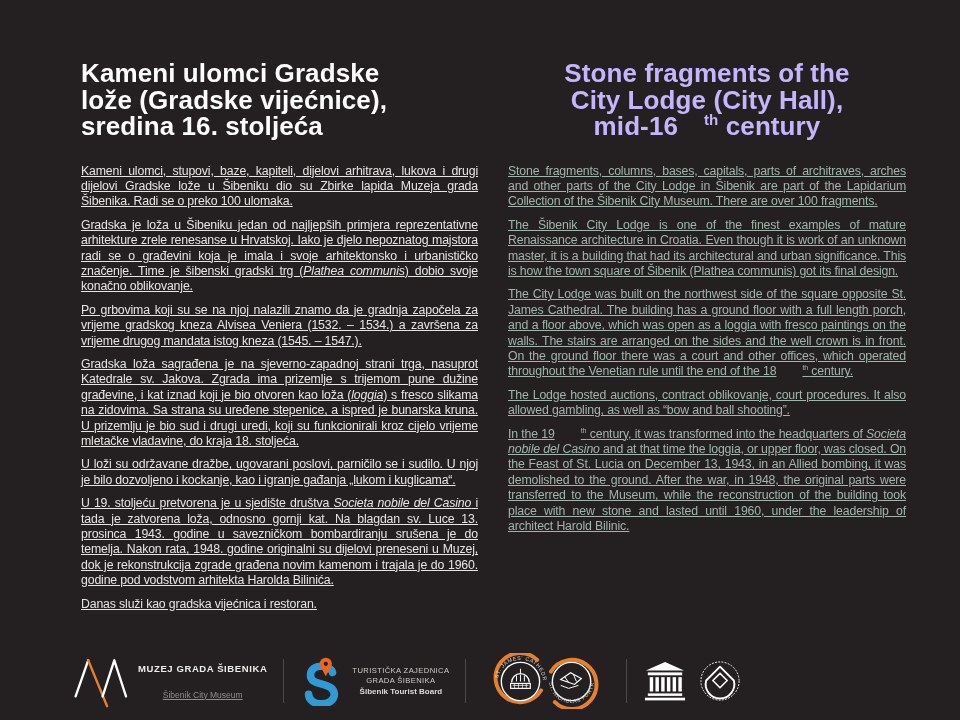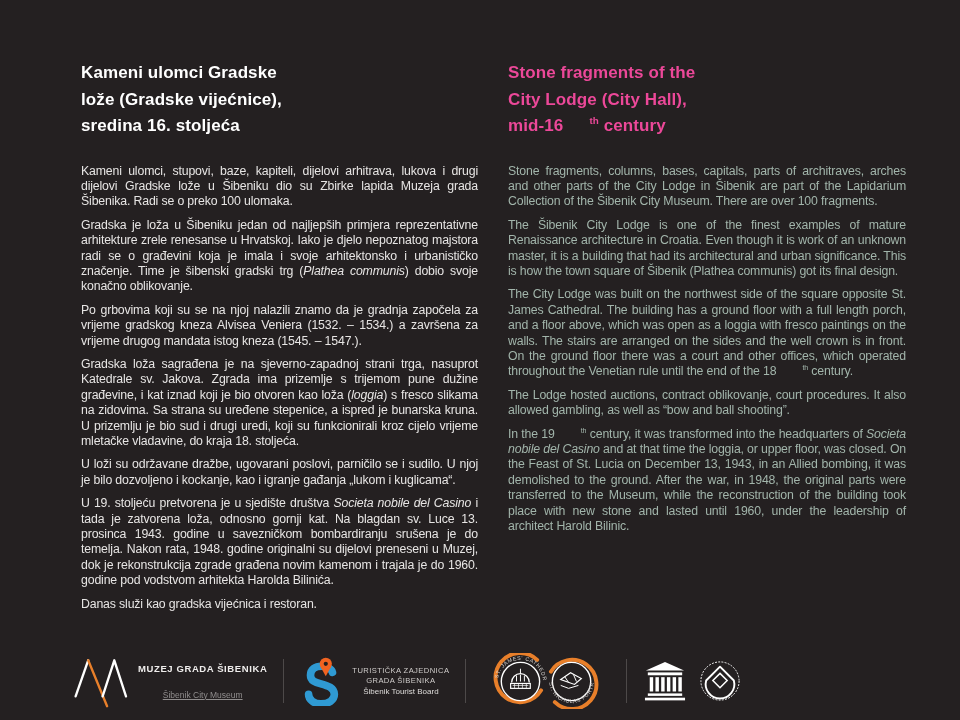--- a/index.html
+++ b/index.html
@@ -9,45 +9,46 @@
     font-family:"Liberation Sans","DejaVu Sans",sans-serif;
     position:relative;
     -webkit-font-smoothing:antialiased;
   }
   .panel{position:absolute;inset:0;}
   .col{position:absolute;top:60px;}
   .col-left{left:81px;width:397px;}
   .col-right{left:508px;width:398px;}
   .heading{
     margin:0 0 24px 0;
-    font-size:17px;line-height:26.5px;font-weight:700;
+    font-size:26px;line-height:26.5px;font-weight:700;
     letter-spacing:0.1px;white-space:pre-line;
   }
   .heading-hr{color:#ffffff;}
-  .heading-en{color:#ec4899;}
+  .heading-en{color:#c4b5fd;text-align:center;}
   .body-text .para{
     margin:0 0 8px 0;
     font-size:12.3px;line-height:15.4px;
     text-align:justify;letter-spacing:-0.15px;
     white-space:pre-line;
+    text-decoration:underline;
   }
   .body-hr{color:#e7e5e4;}
   .body-en{color:#a2b5ab;}
   sup{font-size:58%;line-height:0;vertical-align:super;padding-left:26px;}
 
   .footer{
     position:absolute;left:70px;top:653px;height:56px;
     display:flex;align-items:center;text-align:center;
   }
   .footer .logo-text{margin-left:10px;}
   .divider{width:1px;height:44px;background:#4d4949;margin:0 16px;}
   .museum-name{font-size:9.5px;font-weight:700;color:#efedec;letter-spacing:0.6px;}
   .museum-sub{font-size:8.5px;color:#908d8d;margin-top:16px;text-decoration:underline;}
   .tb-line{font-size:7.6px;color:#cfccca;letter-spacing:0.4px;line-height:9.5px;}
-  .tb-sub{font-size:8px;font-weight:400;color:#dedcda;margin-top:2px;}
+  .tb-sub{font-size:8px;font-weight:700;color:#dedcda;margin-top:2px;}
   svg{display:block;}
 </style>
 </head>
 <body>
 
 <div class="panel">
 
   <div class="col col-left">
     <h1 class="heading heading-hr">Kameni ulomci Gradske
 lože (Gradske vijećnice),

